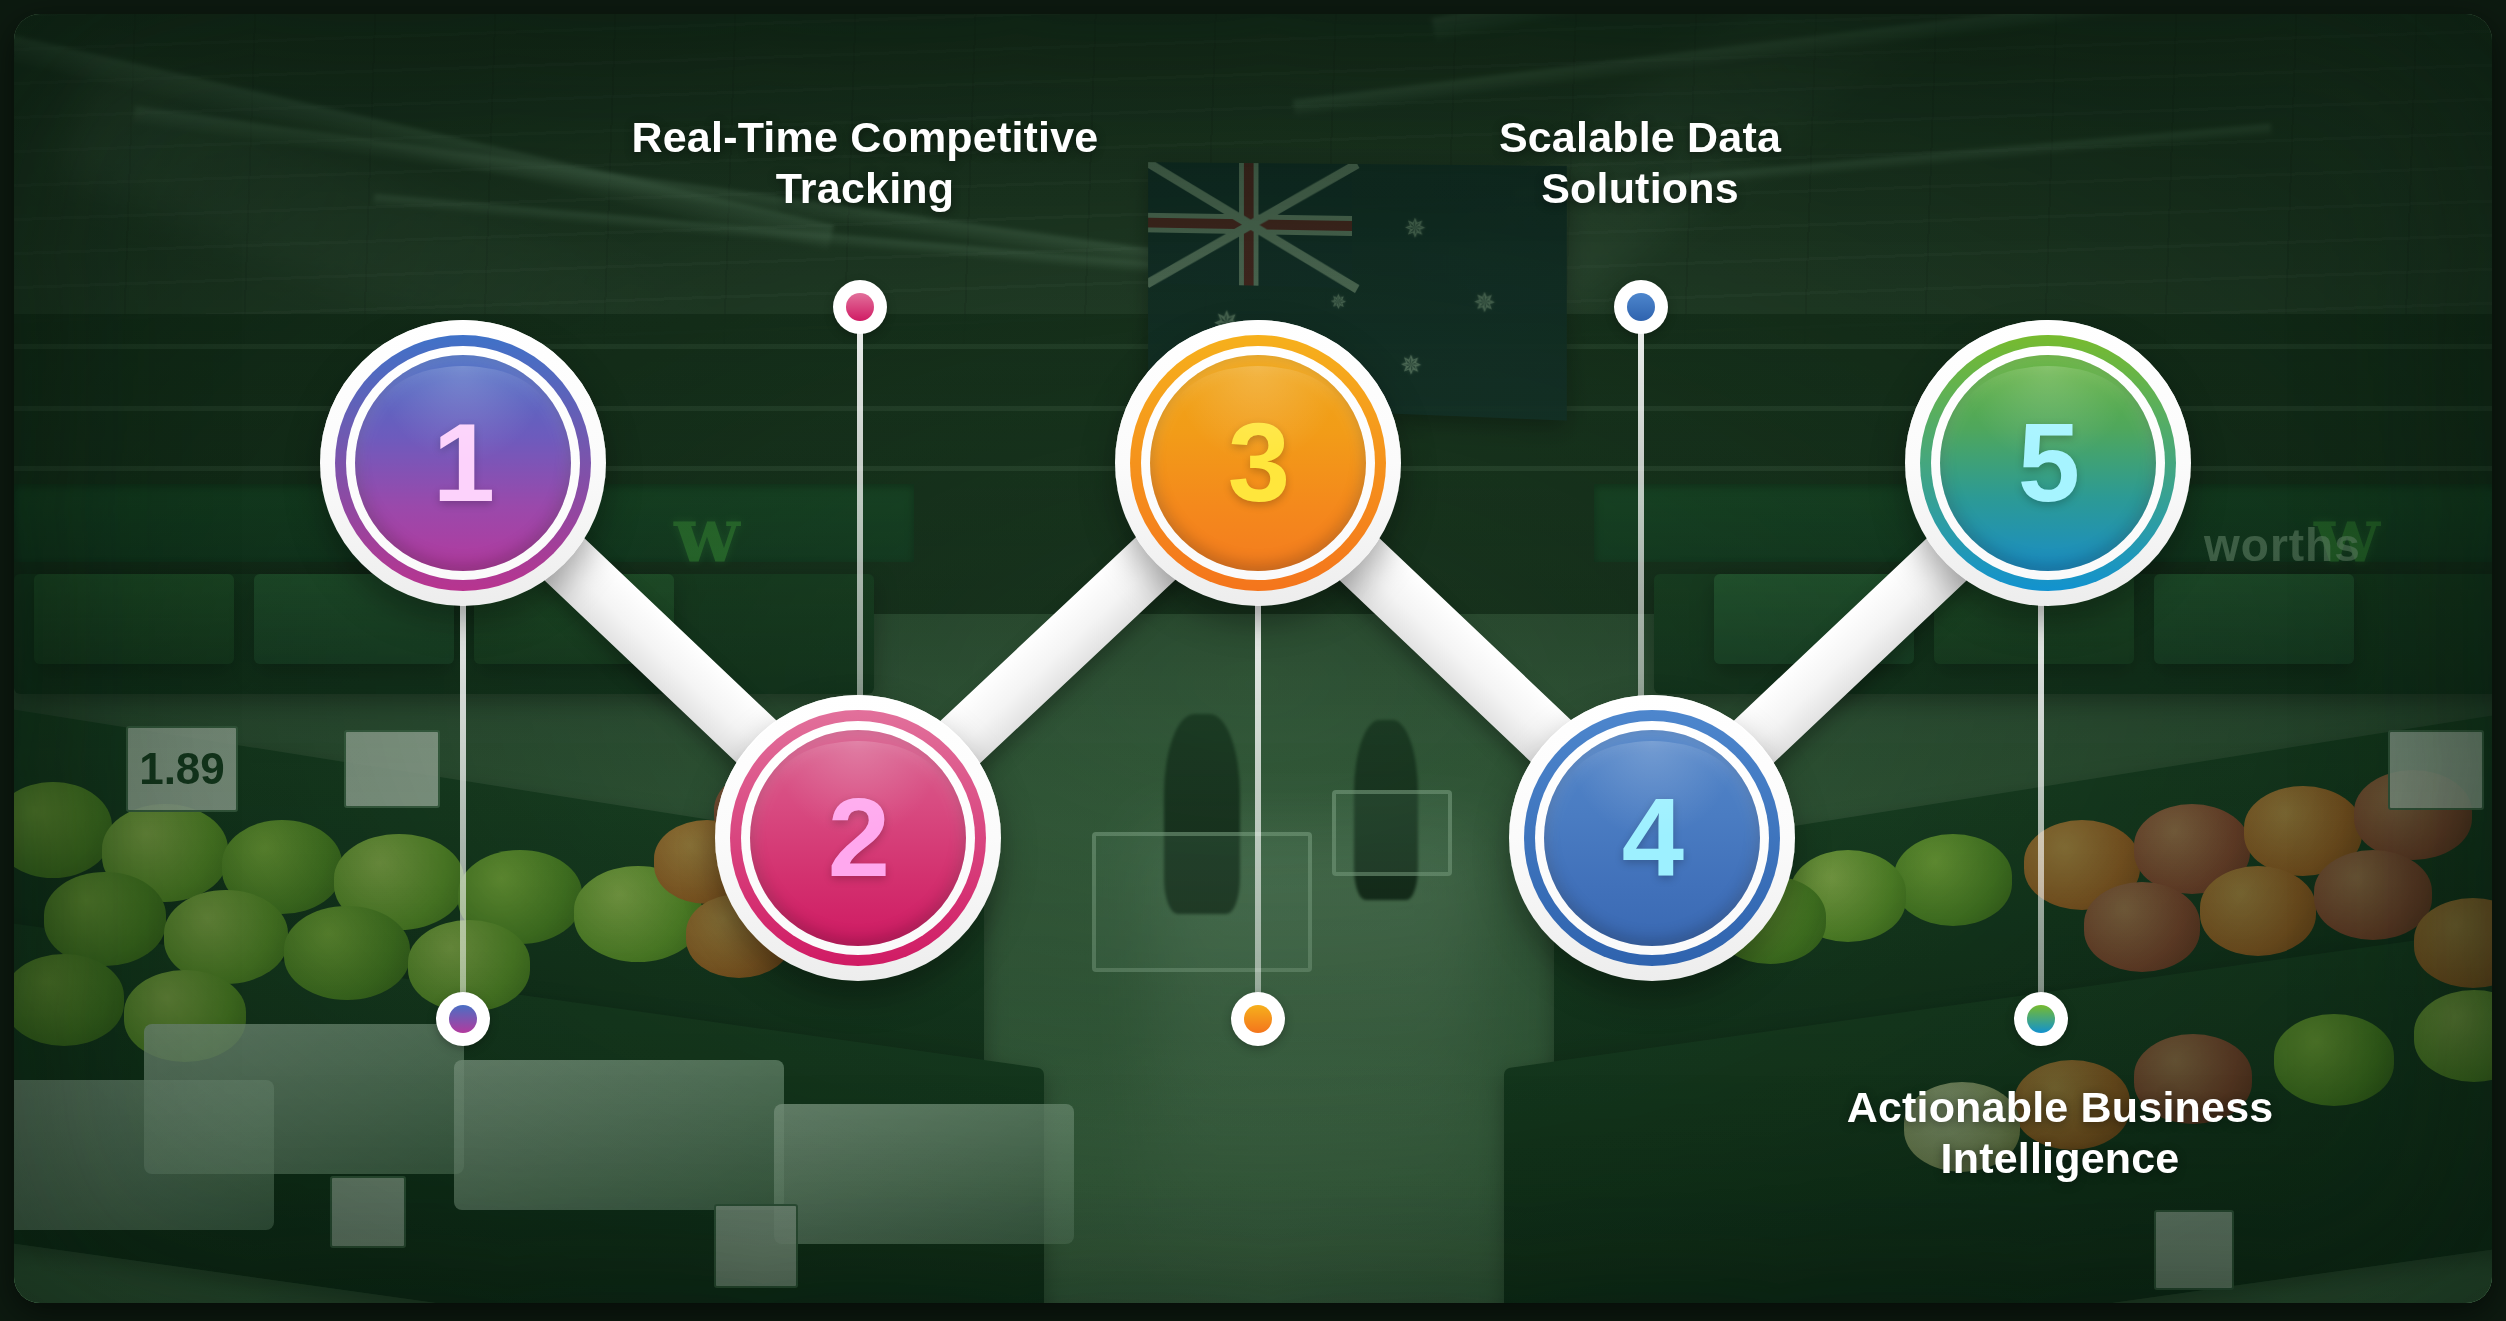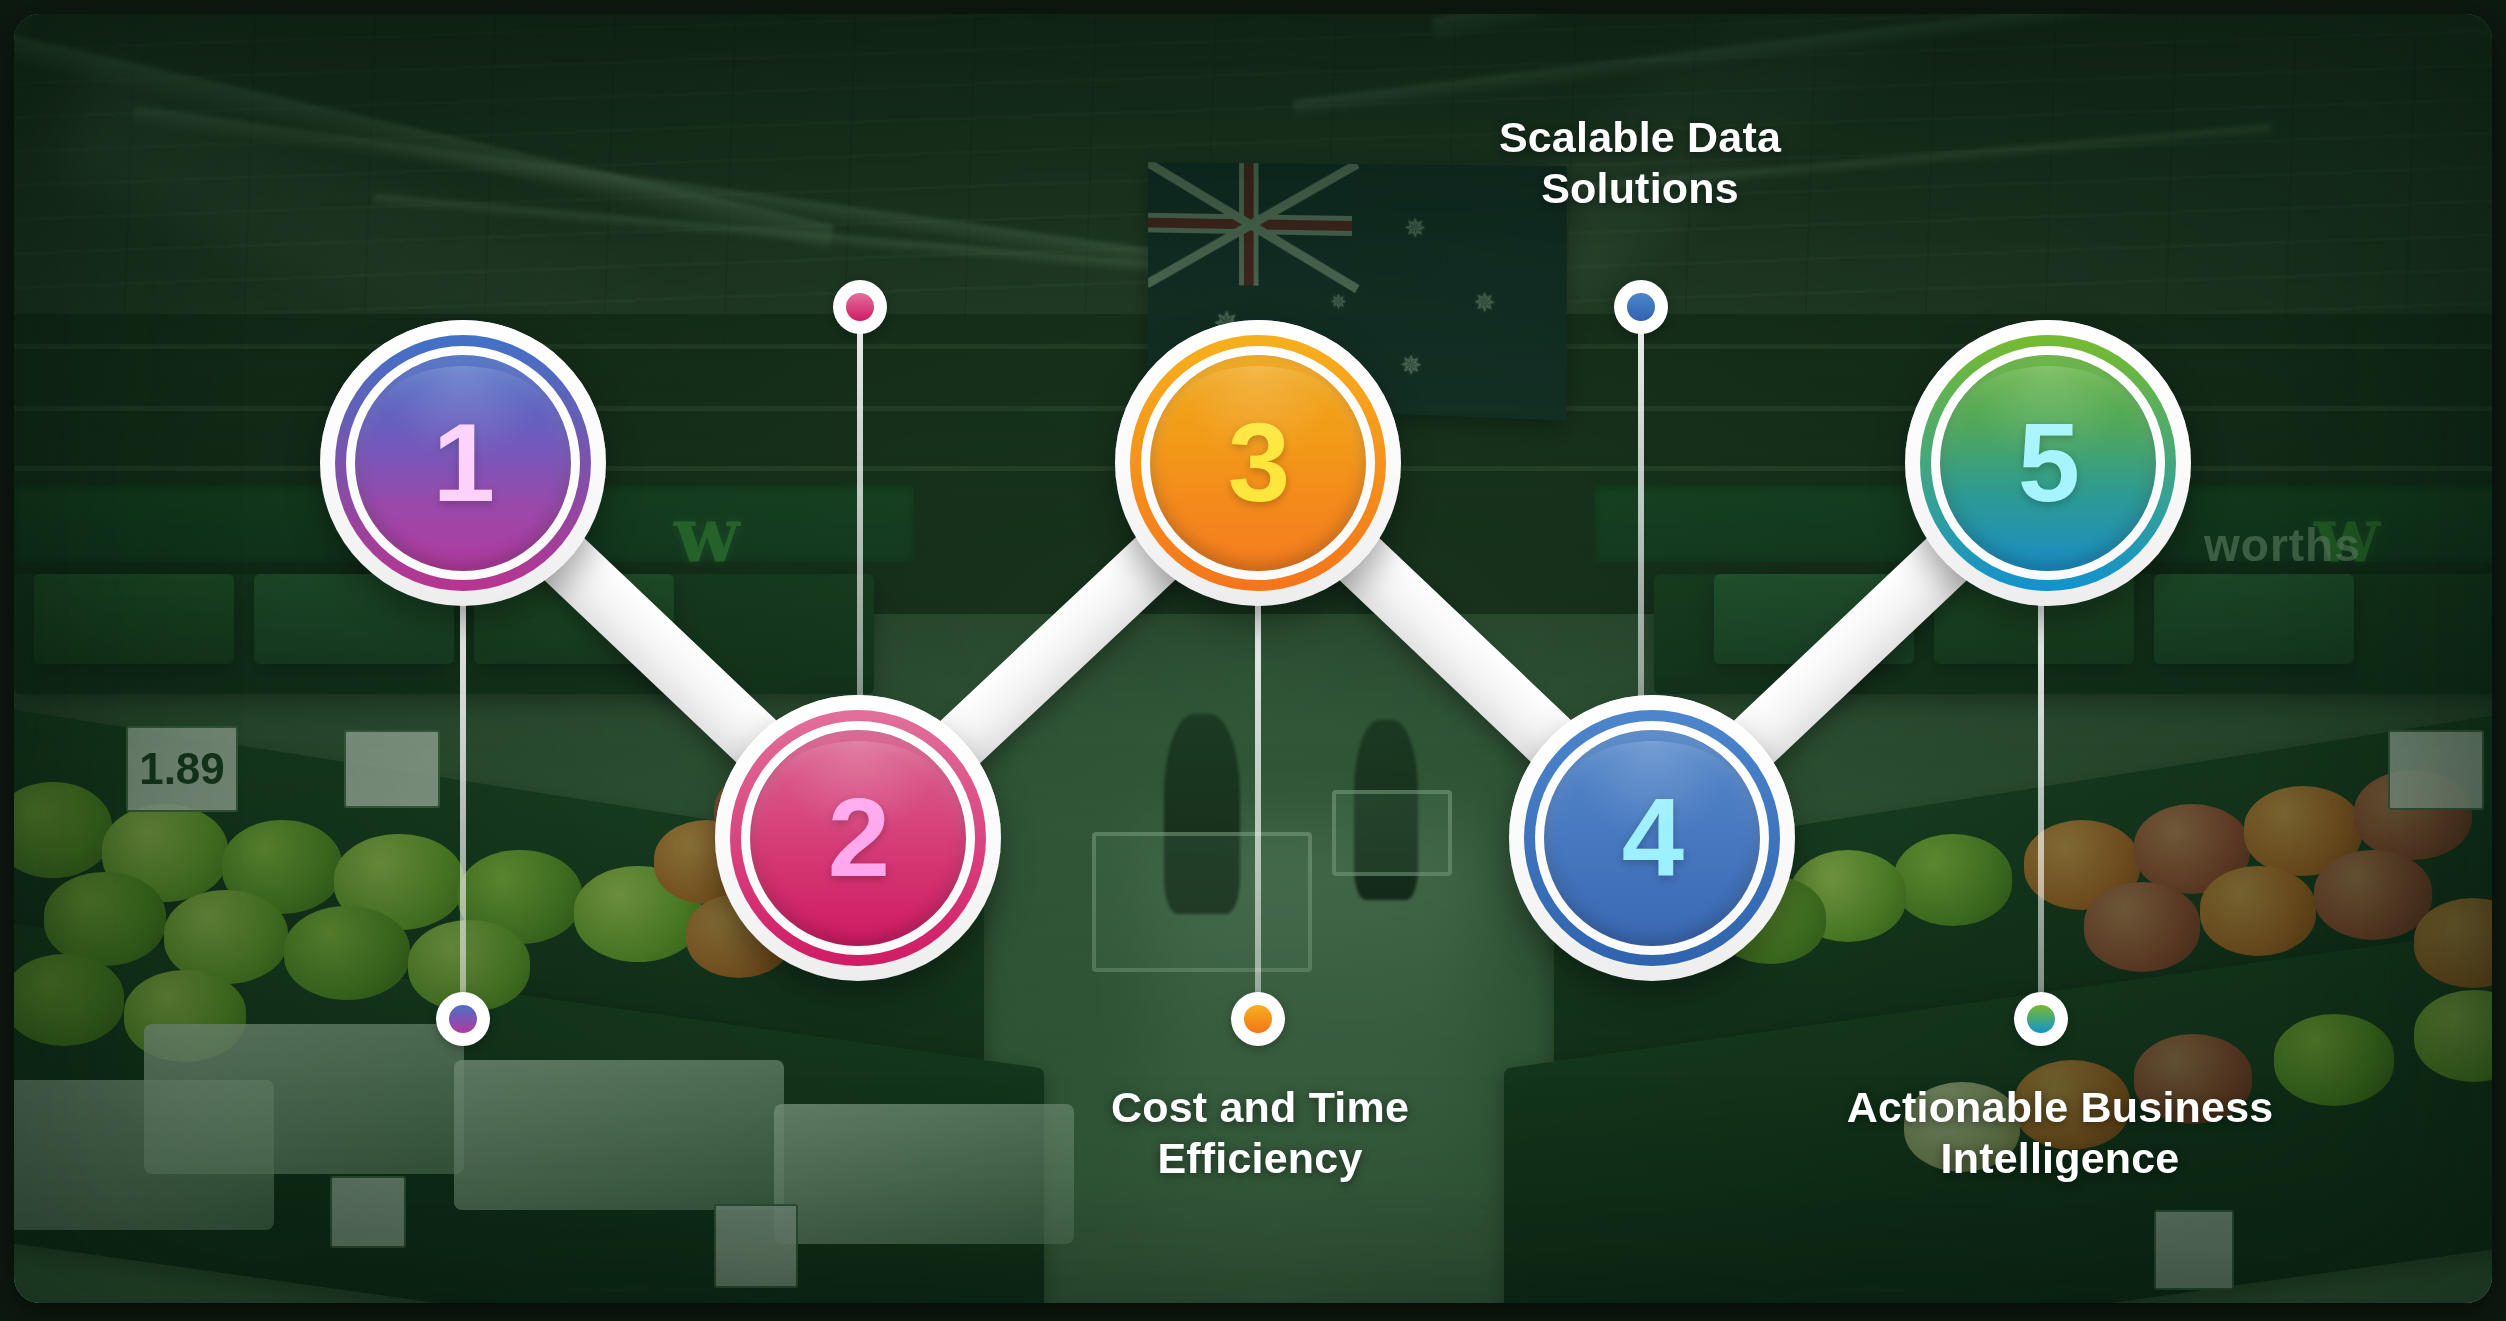--- a/index.html
+++ b/index.html
@@ -524,23 +524,23 @@
       <div class="ring" style="background:linear-gradient(180deg,#77bb2e,#1292cf);">
         <div class="ring-inner">
           <div class="disc" style="background:linear-gradient(180deg,#64b23a 0%,#4fa75c 34%,#2c9a95 66%,#1a8dc6 100%);">
             <span class="num" style="color:#a6f4ff;">5</span>
           </div>
         </div>
       </div>
     </div>
 
 
-
-    <div class="label" style="left:990px; top:1082px; width:540px;">Cost and Time
-Efficiency</div>
+    <div class="label" style="left:545px; top:112px; width:640px;">Real-Time Competitive
+Tracking</div>
+
 
     <div class="label" style="left:1400px; top:112px; width:480px;">Scalable Data
 Solutions</div>
 
     <div class="label" style="left:1750px; top:1082px; width:620px;">Actionable Business
 Intelligence</div>
 
   </div>
 </div>
 

